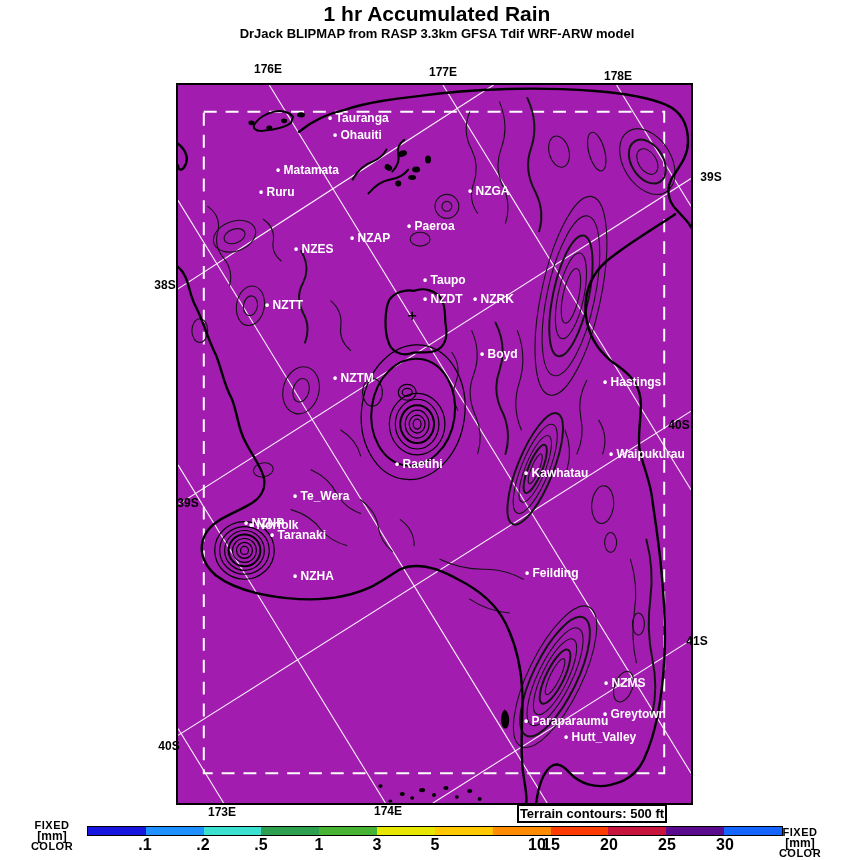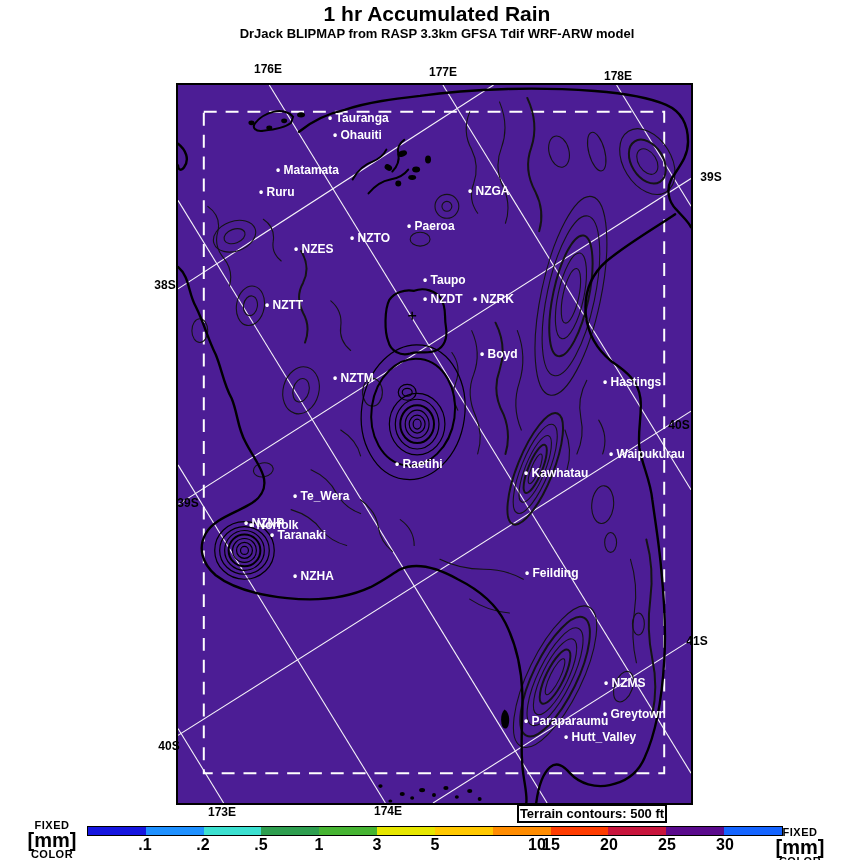--- a/index.html
+++ b/index.html
@@ -7,21 +7,21 @@
   #page{position:relative;width:850px;height:860px;}
 
   
   #header{position:absolute;left:24px;top:2px;width:826px;text-align:center;line-height:1.12;}
   .t1{font-size:21px;font-weight:bold;}
   .t2{font-size:17px;font-weight:bold;margin-top:2px;}
   .t2 .small{font-size:13px;}
   .t3{font-size:13px;font-weight:bold;margin-top:1px;}
 
   
-  #map{position:absolute;left:176px;top:83px;width:517px;height:722px;background:#4c1d95;
+  #map{position:absolute;left:176px;top:83px;width:517px;height:722px;background:#a21caf;
        border:2px solid #000;box-sizing:border-box;}
   #map svg{position:absolute;left:0;top:0;width:100%;height:100%;}
   #stations{position:absolute;left:0;top:0;width:100%;height:100%;}
   .station{position:absolute;font-size:12px;font-weight:bold;color:#fff;white-space:nowrap;line-height:14px;}
 
   
   #geo-labels{position:absolute;left:0;top:0;width:764px;height:860px;pointer-events:none;}
   .geo{position:absolute;font-size:12px;font-weight:bold;color:#000;transform:translate(-50%,-50%);white-space:nowrap;}
 
   
@@ -29,21 +29,21 @@
     border:2px solid #000000;box-sizing:border-box;font-size:13px;font-weight:bold;text-align:center;line-height:15px;}
 
   
   #bar{position:absolute;left:87px;top:826px;width:696px;height:10px;border:1px solid #000;
        box-sizing:border-box;display:flex;}
   #bar .seg{flex:1 1 0;height:100%;}
   #ticks{position:absolute;left:87px;top:836px;width:696px;height:20px;}
   .tick{position:absolute;top:0;transform:translateX(-50%);font-size:16px;font-weight:bold;}
   .fixedblock{position:absolute;width:56px;text-align:center;line-height:1.0;font-weight:bold;}
   .fixedblock .f1{font-size:11px;letter-spacing:.5px;}
-  .fixedblock .f2{font-size:20px;margin-top:-1px;}
+  .fixedblock .f2{font-size:12px;margin-top:-1px;}
   .fixedblock .f3{font-size:11px;letter-spacing:.5px;margin-top:-1px;}
   #fixed-left{left:24px;top:820px;}
   #fixed-right{left:772px;top:827px;}
 </style>
 </head>
 <body>
 
 <div id="page">
 
   <div id="header">
@@ -217,21 +217,21 @@
       </g>
     </svg>
 
     <div id="stations">
         <div class="station" style="left: 150px; top: 26px;">• Tauranga</div>
         <div class="station" style="left: 155px; top: 43px;">• Ohauiti</div>
         <div class="station" style="left: 98px; top: 78px;">• Matamata</div>
         <div class="station" style="left: 81px; top: 100px;">• Ruru</div>
         <div class="station" style="left: 290px; top: 99px;">• NZGA</div>
         <div class="station" style="left: 229px; top: 134px;">• Paeroa</div>
-        <div class="station" style="left: 172px; top: 146px;">• NZTO</div>
+        <div class="station" style="left: 172px; top: 146px;">• NZAP</div>
         <div class="station" style="left: 116px; top: 157px;">• NZES</div>
         <div class="station" style="left: 245px; top: 188px;">• Taupo</div>
         <div class="station" style="left: 245px; top: 207px;">• NZDT</div>
         <div class="station" style="left: 295px; top: 207px;">• NZRK</div>
         <div class="station" style="left: 87px; top: 213px;">• NZTT</div>
         <div class="station" style="left: 302px; top: 262px;">• Boyd</div>
         <div class="station" style="left: 155px; top: 286px;">• NZTM</div>
         <div class="station" style="left: 425px; top: 290px;">• Hastings</div>
         <div class="station" style="left: 431px; top: 362px;">• Waipukurau</div>
         <div class="station" style="left: 217px; top: 372px;">• Raetihi</div>

